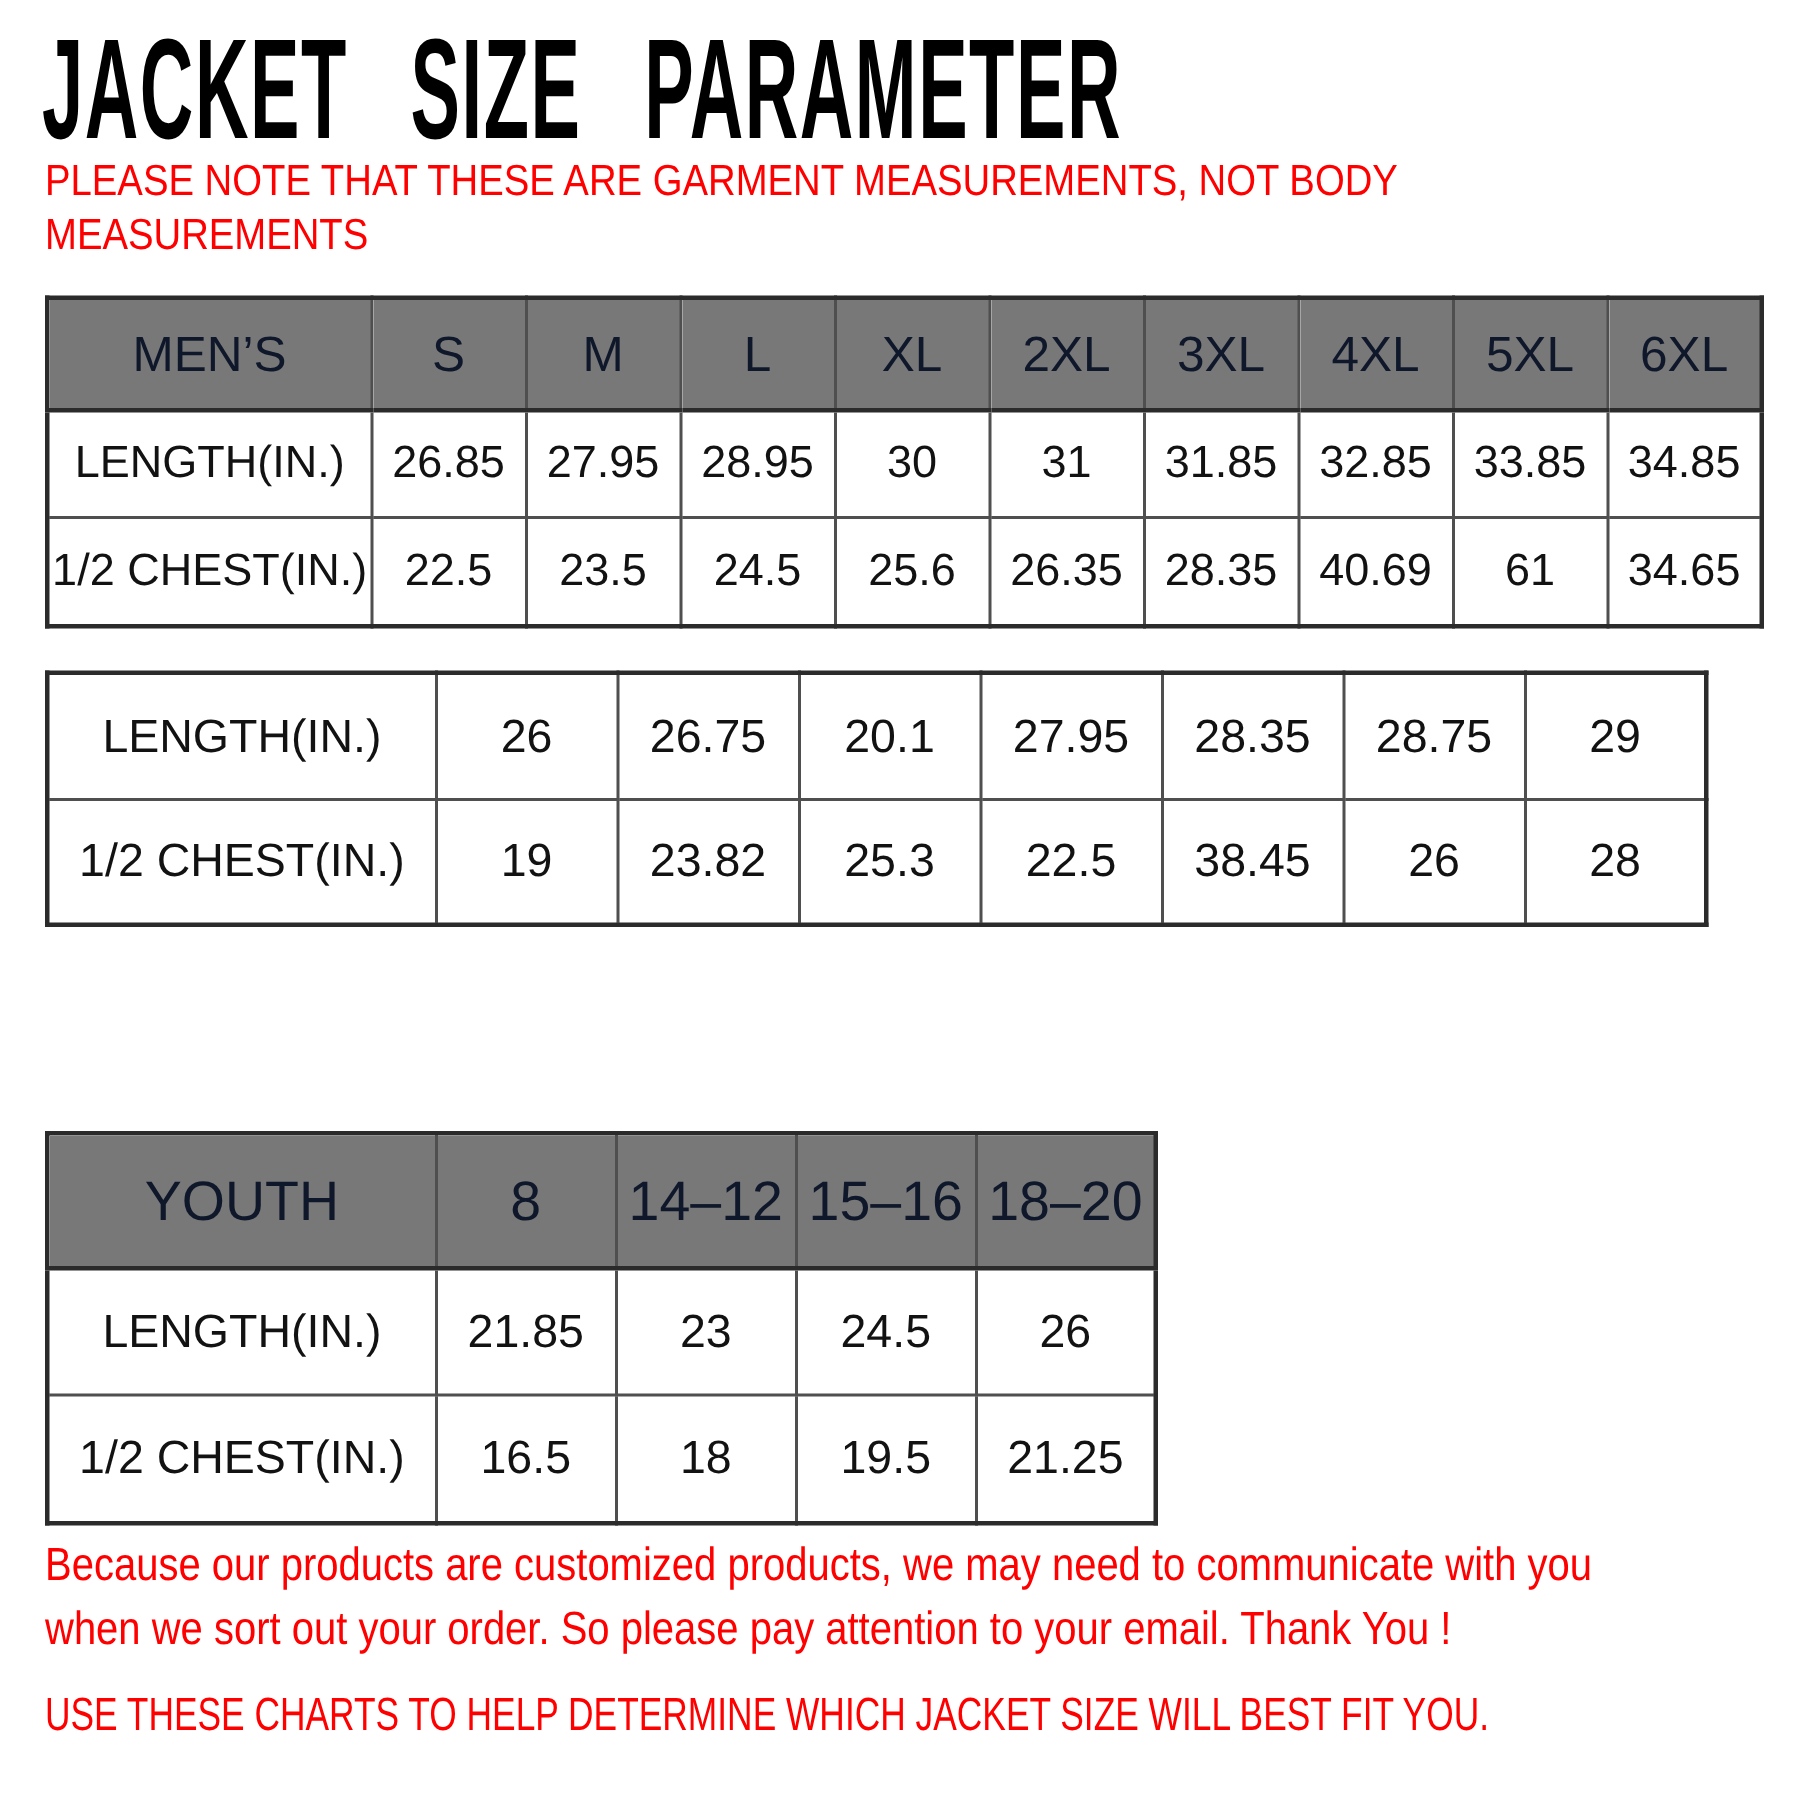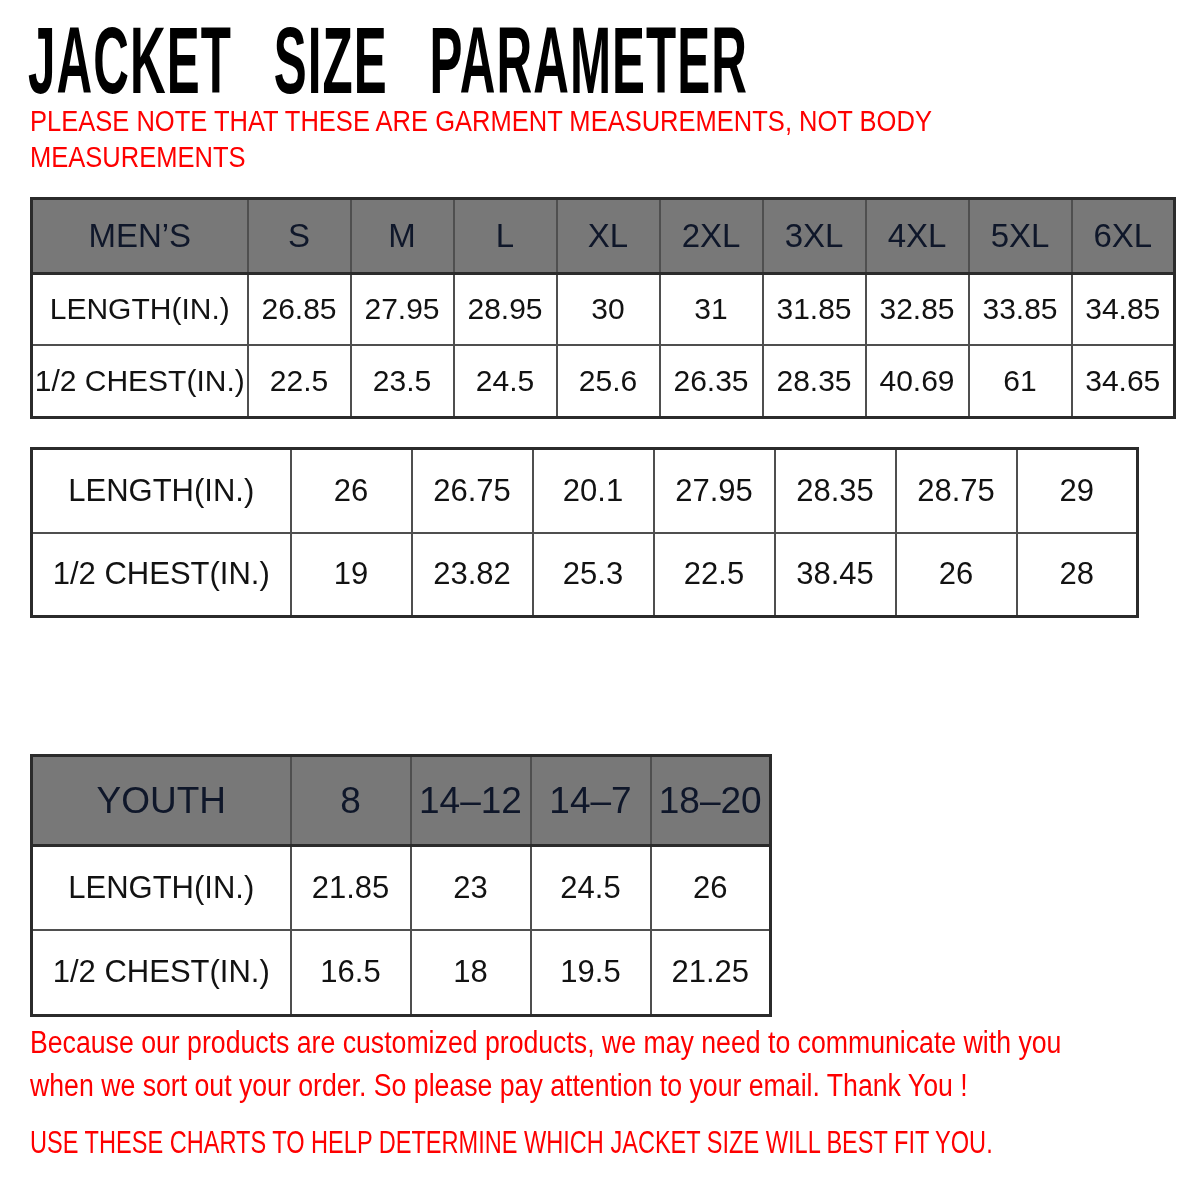--- a/index.html
+++ b/index.html
@@ -184,21 +184,21 @@
       <col style="width:120px">
       <col style="width:120px">
       <col style="width:120px">
       <col style="width:120px">
   </colgroup>
   <tbody>
     <tr class="head">
       <th>YOUTH</th>
       <th>8</th>
       <th>14–12</th>
-      <th>14–7</th>
+      <th>15–16</th>
       <th>18–20</th>
     </tr>
     <tr class="r1">
       <td>LENGTH(IN.)</td>
       <td>21.85</td>
       <td>23</td>
       <td>24.5</td>
       <td>26</td>
     </tr>
     <tr class="r2">

